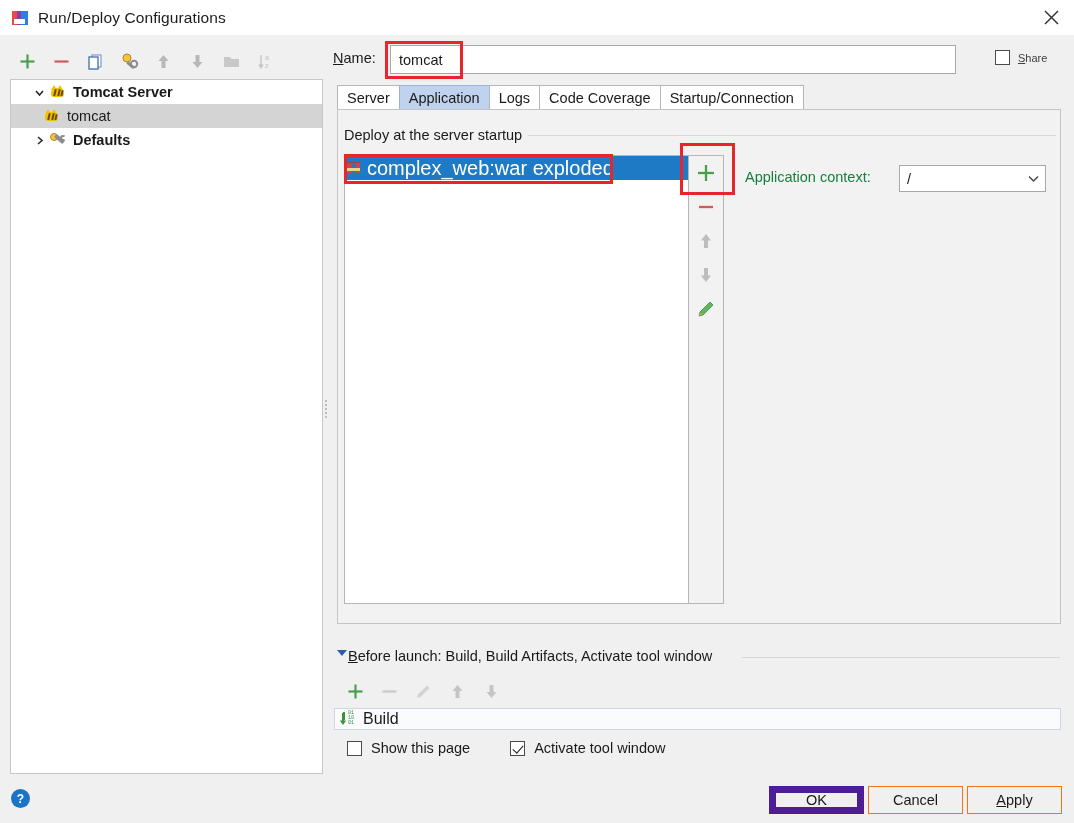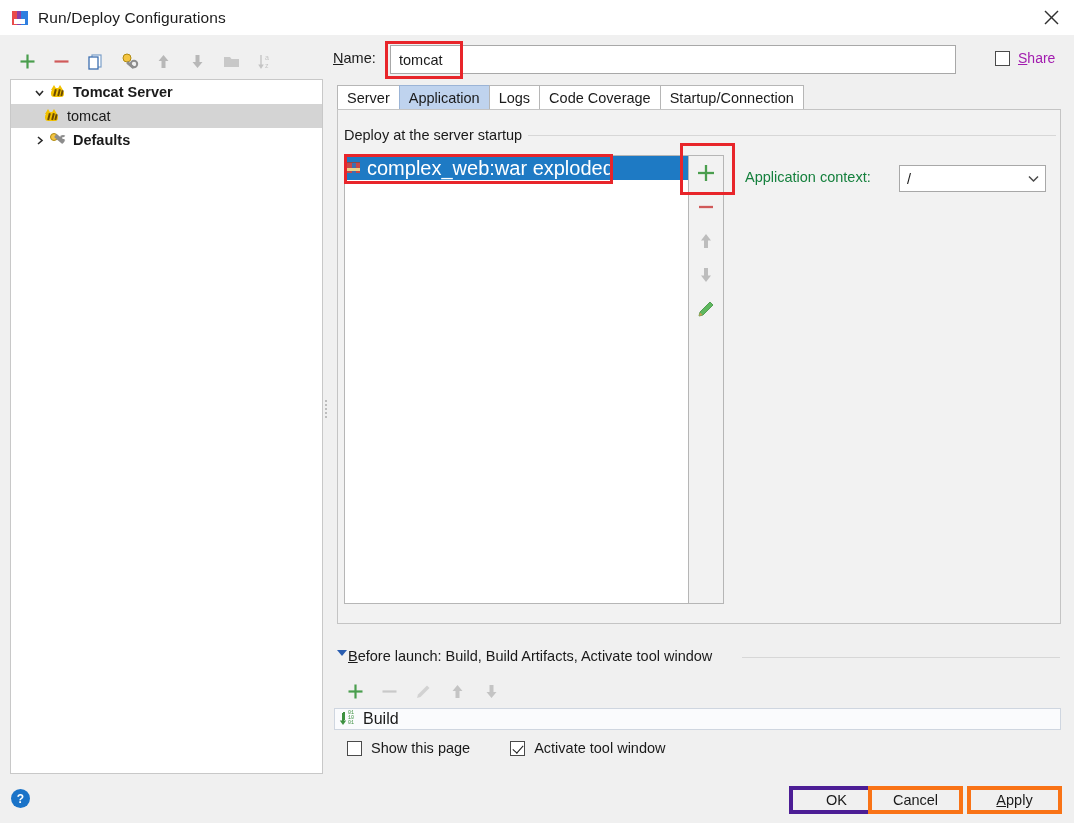--- a/index.html
+++ b/index.html
@@ -103,21 +103,21 @@
   }
   .name-label u { text-decoration: underline; }
   .name-input {
     position: absolute; left: 390px; top: 45px; width: 566px; height: 29px;
     border: 1px solid #a8a8a8; background: #ffffff;
     font-family: "Liberation Sans", sans-serif; font-size: 14.5px;
     padding: 0 8px; color: #1a1a1a; outline: none;
   }
   .share-box {
     position: absolute; left: 995px; top: 50px;
-    display: flex; align-items: center; gap: 8px; font-size: 14px; color: #a21caf;
+    display: flex; align-items: center; gap: 8px; font-size: 11px; color: #404040;
   }
   .cbx {
     width: 15px; height: 15px; border: 1px solid #4a4a4a; background: #ffffff;
     flex: none; position: relative;
   }
   .cbx.checked::after {
     content: ""; position: absolute; left: 4px; top: 1px; width: 5px; height: 9px;
     border: solid #1a1a1a; border-width: 0 1.6px 1.6px 0; transform: rotate(42deg);
   }
 
@@ -225,26 +225,26 @@
 
   
   .help-btn {
     position: absolute; left: 11px; top: 789px; width: 19px; height: 19px;
     border-radius: 50%; background: #1a73c8; color: #ffffff;
     display:flex; align-items:center; justify-content:center;
     font-size: 12px; font-weight: bold;
   }
   .btn {
     position: absolute; top: 786px; height: 28px;
-    border: 4px solid #f97316; background: #f0f0f0;
+    border: 1px solid #f97316; background: #f0f0f0;
     font-family: "Liberation Sans", sans-serif; font-size: 14.5px; color: #1a1a1a;
     display: flex; align-items: center; justify-content: center;
   }
   .btn u { text-decoration: underline; }
-  .btn.default { border: 4px solid #4c1d95; margin-left: 20px; }
+  .btn.default { border: 7px solid #4c1d95; }
   #btn-ok     { left: 769px; width: 95px; }
   #btn-cancel { left: 868px; width: 95px; }
   #btn-apply  { left: 967px; width: 95px; }
 
   
   .anno {
     position: absolute; border: 3px solid #e8252a; pointer-events: none;
   }
   #anno-name { left: 385px; top: 41px; width: 78px; height: 38px; }
   #anno-item { left: 344px; top: 154px; width: 269px; height: 30px; }

